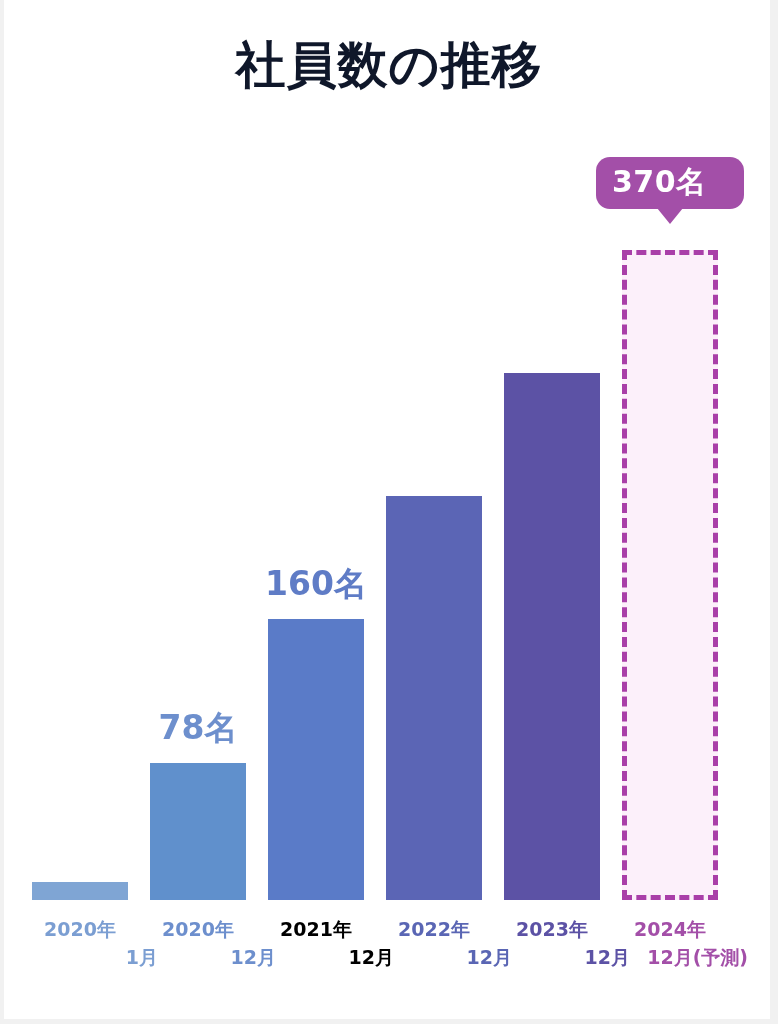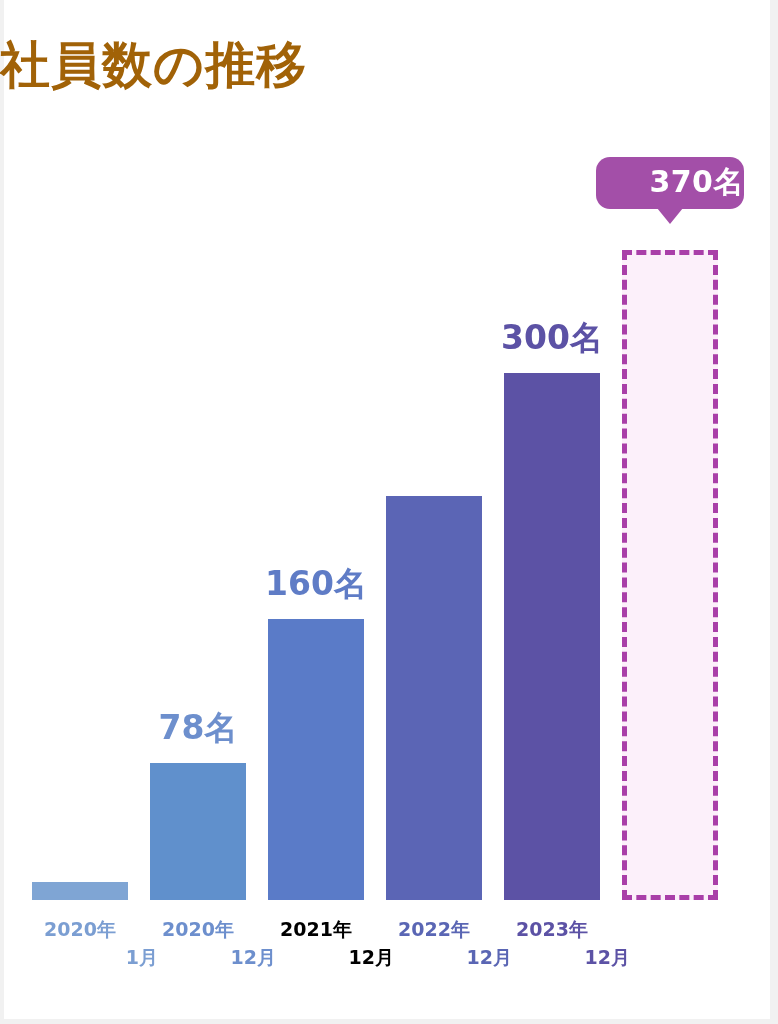--- a/index.html
+++ b/index.html
@@ -38,24 +38,24 @@
     width: 778px; height: 5px;
     background: #f1f1f1;
   }
 
   
   .chart-title {
     position: absolute;
     left: 0;
     top: 40px;
     width: 778px;
-    text-align: left;
+    text-align: center;
     font-size: 50px;
     font-weight: bold;
-    color: #a16207;
+    color: #0f172a;
     letter-spacing: 1px;
     line-height: 1;
   }
 
   
   .plot {
     position: absolute;
     left: 0;
     top: 0;
     width: 778px;
@@ -103,23 +103,23 @@
     line-height: 1.45;
     white-space: nowrap;
   }
   .cat-label .l2 { display: block; text-align: right; }
 
   
   .callout {
     position: absolute;
     background: #a34fa8;
     border-radius: 14px;
-    text-align: right;
+    text-align: left;
     color: #ffffff;
-    padding: 8px 0 10px 0;
+    padding: 8px 0 10px 16px;
   }
   .callout .big {
     display: block;
     font-size: 30px;
     font-weight: bold;
     line-height: 1.12;
     letter-spacing: 0.5px;
   }
   .callout .small {
     display: block;
@@ -165,24 +165,24 @@
       </div>
       <div class="value-label" style="left: 238px; top: 567px; color: rgb(95, 124, 198);">160名</div>
       <div class="cat-label" style="left: 238px; color: #000000;"><span>2021年</span><span class="l2">12月</span></div>
       <div class="bar-slot" style="left: 386px; height: 404px;">
         <div class="bar" style="height: 404px; background: rgb(91, 101, 181);"></div>
       </div>
       <div class="cat-label" style="left: 356px; color: rgb(90, 102, 180);"><span>2022年</span><span class="l2">12月</span></div>
       <div class="bar-slot" style="left: 504px; height: 527px;">
         <div class="bar" style="height: 527px; background: rgb(92, 82, 165);"></div>
       </div>
-      <div class="value-label" style="left: 474px; top: 321px; color: rgb(92, 82, 165);">300名</div>
       <div class="cat-label" style="left: 474px; color: rgb(92, 82, 165);"><span>2023年</span><span class="l2">12月</span></div>
       <div class="bar-slot" style="left: 622px; height: 650px;">
         <div class="bar forecast" style="height: 650px;"></div>
       </div>
+      <div class="cat-label" style="left: 592px; color: rgb(163, 79, 168);"><span>2024年</span><span class="l2">12月(予測)</span></div>
       <div class="callout" style="left: 596px; top: 157px; width: 148px; background: rgb(163, 79, 168);">
         <span class="big">370名</span>
         <span class="tail" style="border-top-color: rgb(163, 79, 168);"></span>
       </div>
     </div>
 
 </div>
 
 </body></html>

